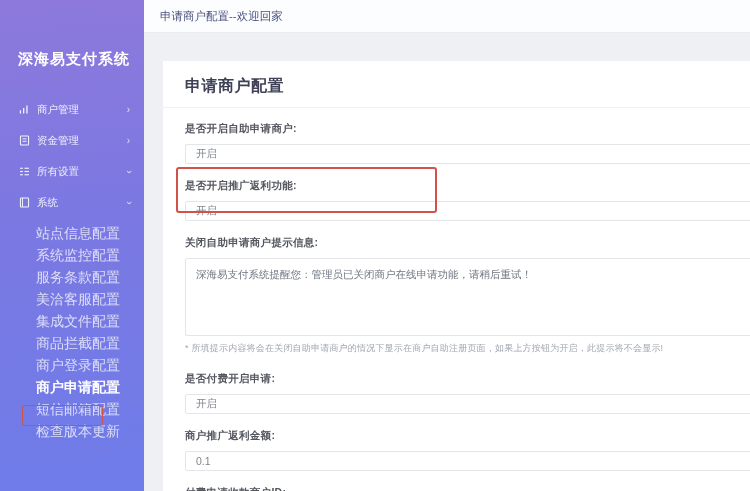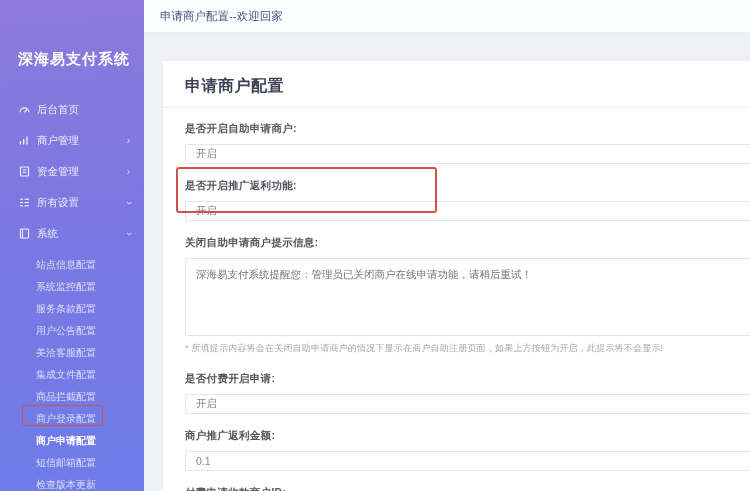--- a/index.html
+++ b/index.html
@@ -28,21 +28,21 @@
   }
   .main-menu li .mi { width:13px; height:13px; margin-right:6px; flex:0 0 13px; opacity:.9; }
   .main-menu li .chev {
     position:absolute; right:14px; font-size:10px; color:rgba(255,255,255,.75);
     line-height:1;
   }
   .chev.down { display:inline-block; transform:rotate(90deg); }
   .sub-menu { margin-top:5px; }
   .sub-menu li {
     height:22px; display:flex; align-items:center; padding-left:36px;
-    font-size:10px; color:rgba(255,255,255,.74); cursor:pointer; white-space:nowrap;
+    font-size:14px; color:rgba(255,255,255,.74); cursor:pointer; white-space:nowrap;
   }
   .sub-menu li.active { color:#fff; font-weight:bold; }
   
   .topbar {
     position:absolute; left:144px; top:0; right:0; height:33px;
     background:#fcfdfe; border-bottom:1px solid #ececf0;
     display:flex; align-items:center; padding-left:16px;
     font-size:11.5px; white-space:nowrap;
   }
   .bc-dark { color:#4c5380; }
@@ -83,29 +83,20 @@
 </head>
 <body>
 
 <aside class="sidebar">
   <div class="sb-title">深海易支付系统</div>
 
   <ul class="main-menu">
     <li>
       <span class="mi">
         <svg viewBox="0 0 16 16" width="13" height="13">
-            <path d="M2.5 11.5a5.5 5.5 0 0 1 11 0" fill="none" stroke="#fff" stroke-width="1.4"></path>
-            <line x1="8" y1="11.5" x2="11.2" y2="7.6" stroke="#fff" stroke-width="1.4"></line>
-          </svg>
-      </span>
-      <span>后台首页</span>
-    </li>
-    <li>
-      <span class="mi">
-        <svg viewBox="0 0 16 16" width="13" height="13">
             <line x1="3" y1="13" x2="3" y2="9" stroke="#fff" stroke-width="1.6"></line>
             <line x1="7" y1="13" x2="7" y2="6" stroke="#fff" stroke-width="1.6"></line>
             <line x1="11" y1="13" x2="11" y2="3" stroke="#fff" stroke-width="1.6"></line>
           </svg>
       </span>
       <span>商户管理</span>
       <span class="chev">›</span>
     </li>
     <li>
       <span class="mi">
@@ -141,21 +132,20 @@
       </span>
       <span>系统</span>
       <span class="chev down">›</span>
     </li>
   </ul>
 
   <ul class="sub-menu">
     <li>站点信息配置</li>
     <li>系统监控配置</li>
     <li>服务条款配置</li>
-    <li>用户公告配置</li>
     <li>美洽客服配置</li>
     <li>集成文件配置</li>
     <li>商品拦截配置</li>
     <li>商户登录配置</li>
     <li class="active">商户申请配置</li>
     <li>短信邮箱配置</li>
     <li>检查版本更新</li>
   </ul>
 </aside>
 

